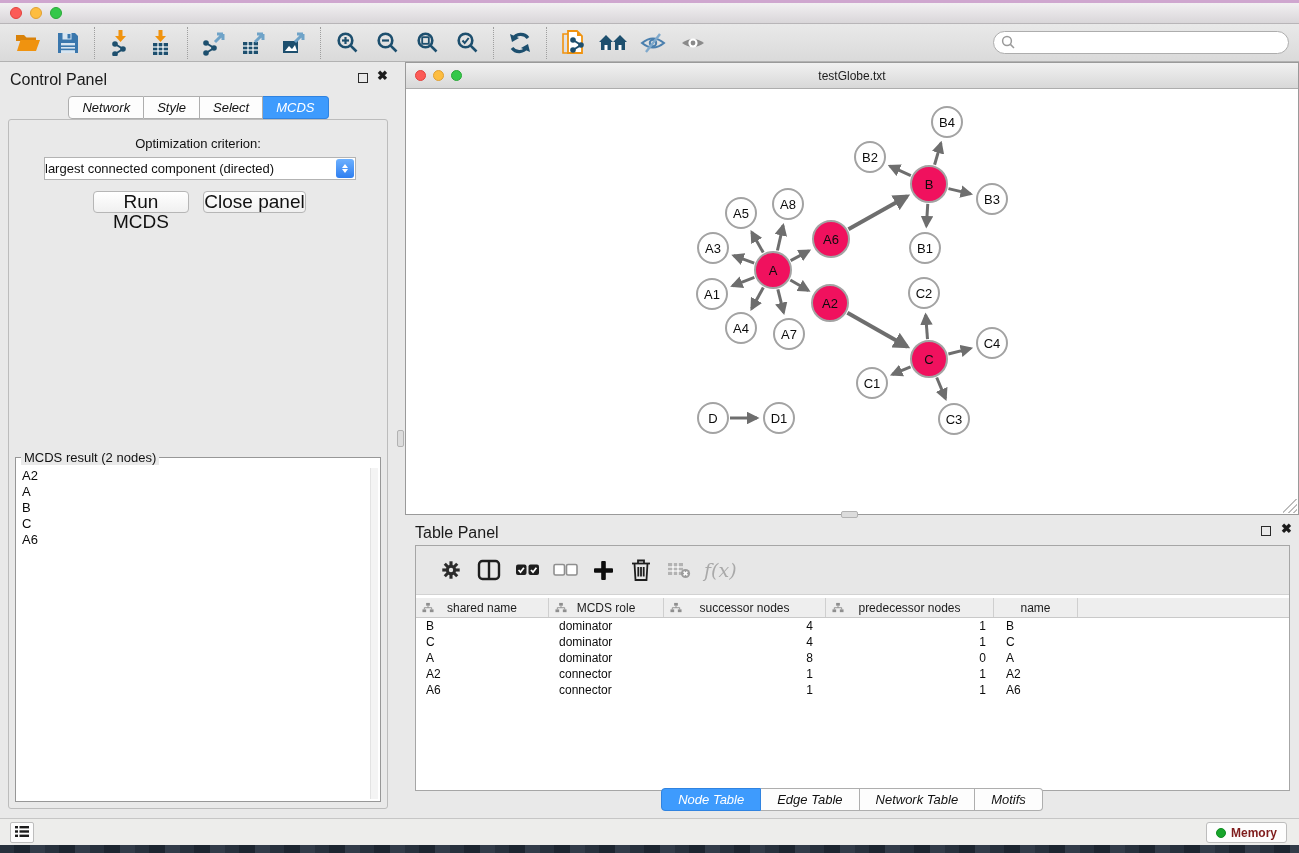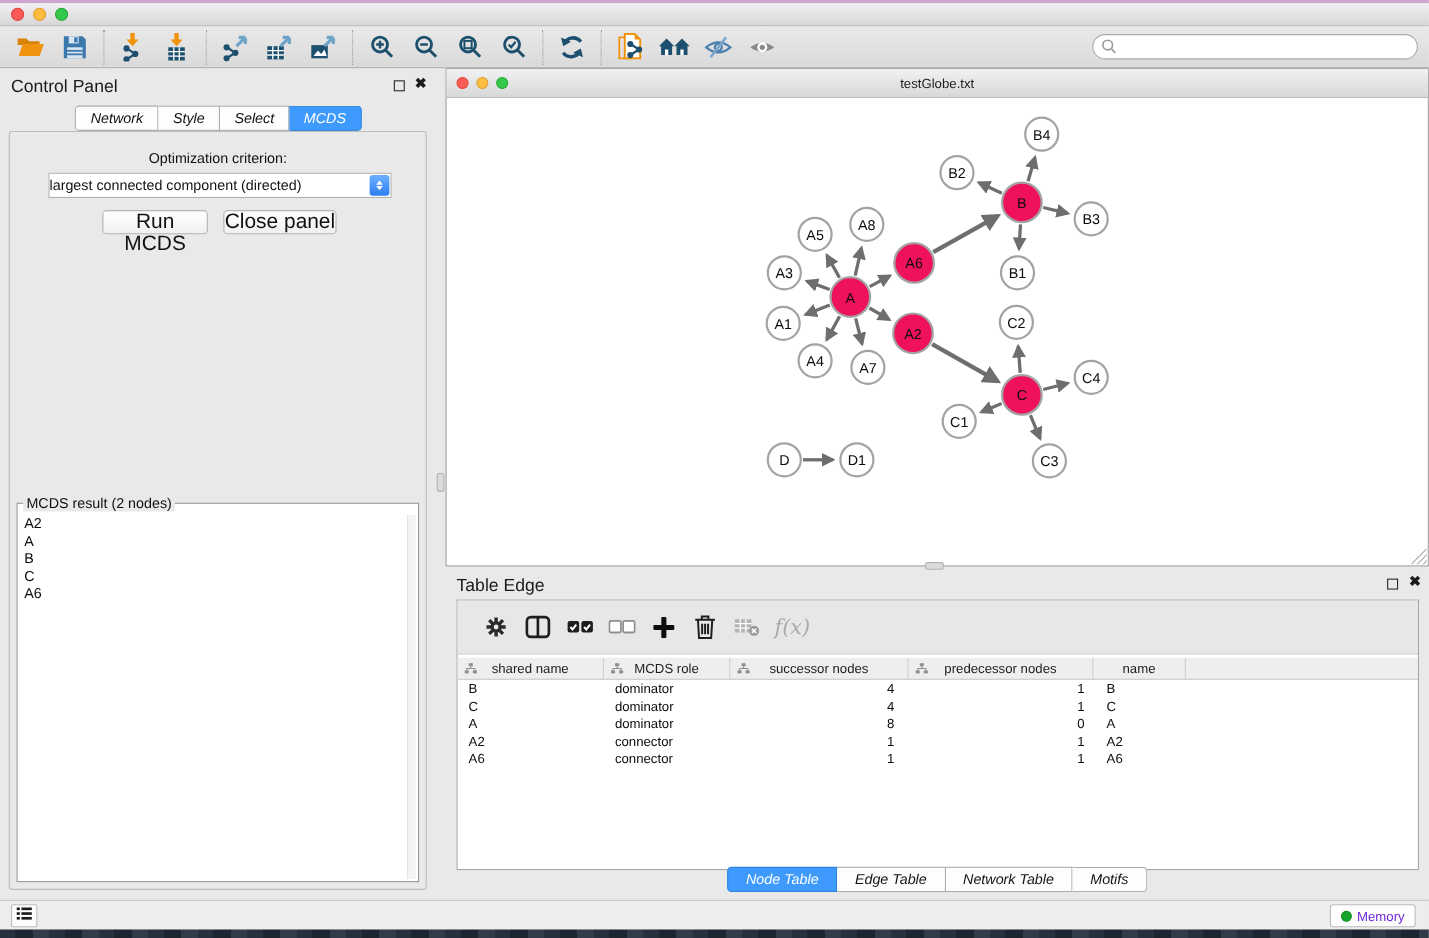--- a/index.html
+++ b/index.html
@@ -119,21 +119,21 @@
   #tp-tabs { position:absolute; left:0; right:0; top:273px; display:flex; justify-content:center; }
   #tp-tabs .tab { padding:2px 16px; }
 
   
   .status-bar { position:absolute; left:0; top:818px; width:1299px; height:27px; background:#ededeb;
     border-top:1px solid #c6c6c6; }
   .list-btn { position:absolute; left:10px; top:3px; width:24px; height:21px; background:#fdfdfd;
     border:1px solid #bdbdbd; border-radius:2px; display:flex; align-items:center; justify-content:center; }
   .memory-btn { position:absolute; right:12px; top:3px; height:21px; background:#fdfdfd;
     border:1px solid #bdbdbd; border-radius:3px; display:flex; align-items:center; gap:5px;
-    padding:0 9px; font-size:12px; color:#6d28d9; }
+    padding:0 9px; font-size:12px; color:#7f1d1d;font-weight:bold; }
   .memory-dot { width:10px; height:10px; border-radius:50%; background:#17a52b; border:1px solid #0e8c20; }
   .deskstrip-bottom { position:absolute; left:0; top:845px; width:1299px; height:8px;
     background:repeating-linear-gradient(90deg,#27313d 0 14px,#1c2530 14px 30px,#323c49 30px 45px); }
 </style>
 </head>
 <body>
 
 <div class="deskstrip-top"></div>
 <div class="titlebar">
   <div class="lights">
@@ -419,21 +419,21 @@
       <div class="gnode" style="left: 547px; top: 330px; width: 32px; height: 32px; background: rgb(255, 255, 255); border-color: rgb(163, 163, 163);">C3</div>
       <div class="gnode" style="left: 306px; top: 329px; width: 32px; height: 32px; background: rgb(255, 255, 255); border-color: rgb(163, 163, 163);">D</div>
       <div class="gnode" style="left: 372px; top: 329px; width: 32px; height: 32px; background: rgb(255, 255, 255); border-color: rgb(163, 163, 163);">D1</div>
     </div>
   <div class="resize-grip"></div>
 </div>
 <div class="vgrip"></div>
 <div class="hgrip"></div>
 
 <div class="table-panel">
-  <div class="panel-header">Table Edge</div>
+  <div class="panel-header">Table Panel</div>
   <span class="float-btn tp-float"></span>
   <span class="close-btn tp-close">✖</span>
 
   <div class="tp-box">
     <div class="tp-toolbar" id="tp-toolbar">
         <span class="tp-icon">
           <svg width="22" height="22" viewBox="0 0 24 24">
             <g fill="#2b2b2b">
               <circle cx="12" cy="12" r="5.6"></circle>
               <g stroke="#2b2b2b" stroke-width="3.4">

